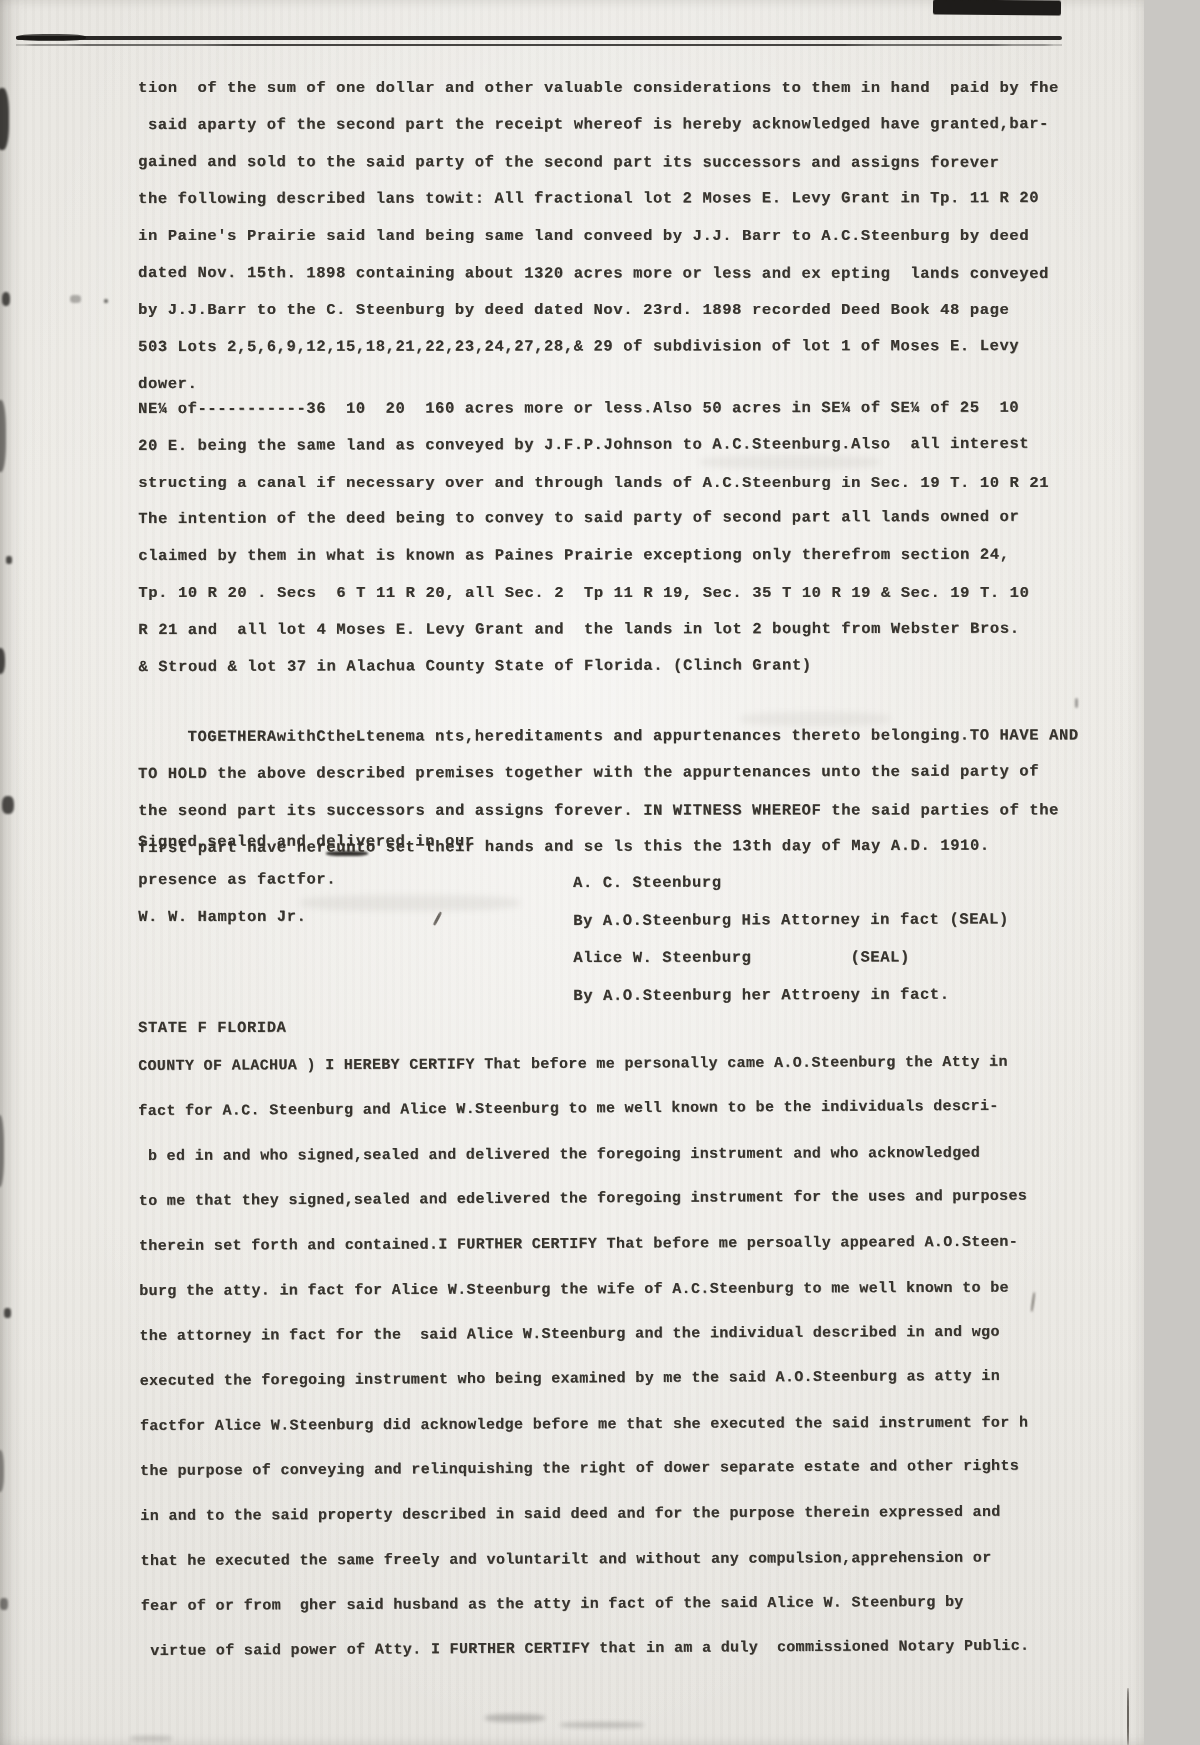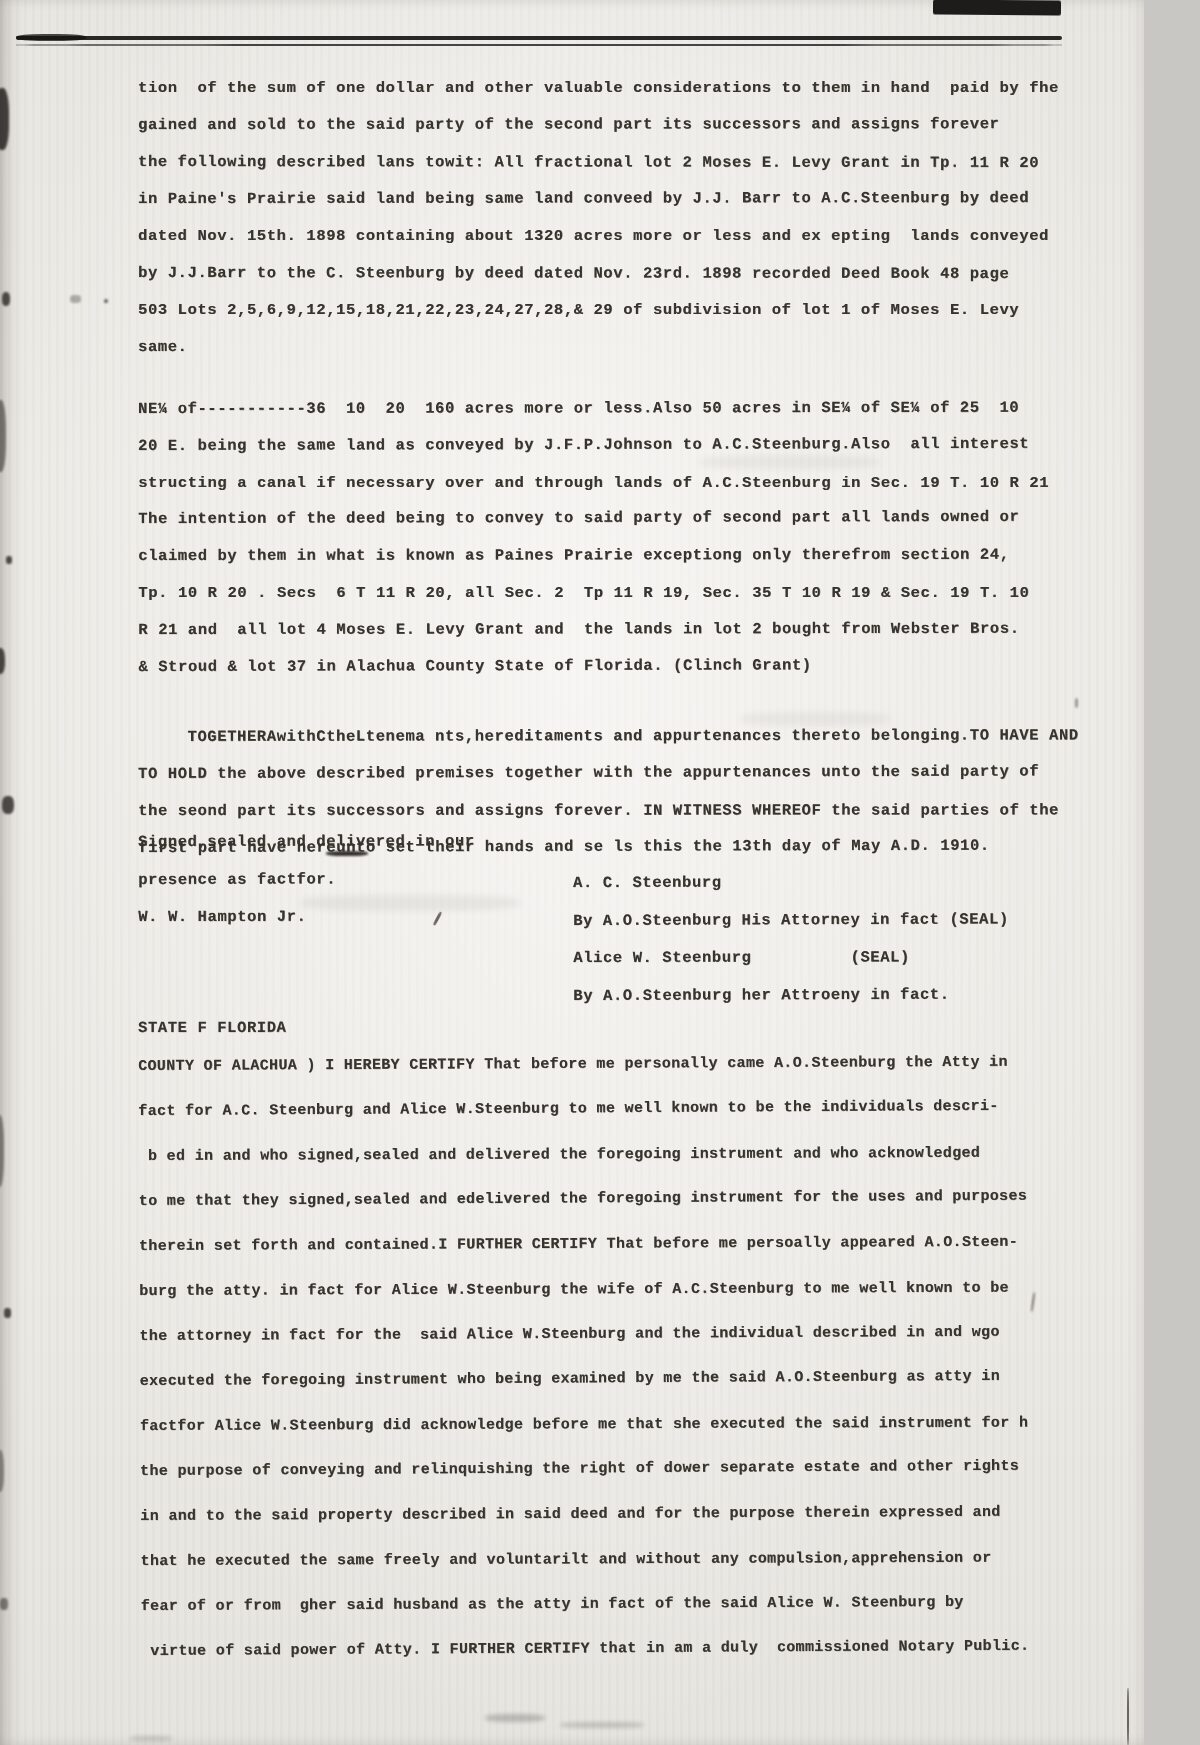--- a/index.html
+++ b/index.html
@@ -98,27 +98,28 @@
   <div class="smudge b-line"></div>
   <div class="smudge b-sm1"></div>
   <div class="smudge b-sm2"></div>
   <div class="smudge b-sm3"></div>
   <div class="smudge g1"></div>
   <div class="smudge g2"></div>
   <div class="smudge g3"></div>
 
   <div class="section deed-body">
       <div class="line">tion  of the sum of one dollar and other valuable considerations to them in hand  paid by fhe</div>
+      <div class="line"> said aparty of the second part the receipt whereof is hereby acknowledged have granted,bar-</div>
       <div class="line">gained and sold to the said party of the second part its successors and assigns forever</div>
       <div class="line">the following described lans towit: All fractional lot 2 Moses E. Levy Grant in Tp. 11 R 20</div>
       <div class="line">in Paine's Prairie said land being same land conveed by J.J. Barr to A.C.Steenburg by deed</div>
       <div class="line">dated Nov. 15th. 1898 containing about 1320 acres more or less and ex epting  lands conveyed</div>
       <div class="line">by J.J.Barr to the C. Steenburg by deed dated Nov. 23rd. 1898 recorded Deed Book 48 page</div>
       <div class="line">503 Lots 2,5,6,9,12,15,18,21,22,23,24,27,28,&amp; 29 of subdivision of lot 1 of Moses E. Levy</div>
-      <div class="line">same.</div>
+      <div class="line">dower.</div>
     </div>
   <div class="section description">
       <div class="line">NE¼ of-----------36  10  20  160 acres more or less.Also 50 acres in SE¼ of SE¼ of 25  10</div>
       <div class="line">20 E. being the same land as conveyed by J.F.P.Johnson to A.C.Steenburg.Also  all interest</div>
       <div class="line">structing a canal if necessary over and through lands of A.C.Steenburg in Sec. 19 T. 10 R 21</div>
       <div class="line">The intention of the deed being to convey to said party of second part all lands owned or</div>
       <div class="line">claimed by them in what is known as Paines Prairie exceptiong only therefrom section 24,</div>
       <div class="line">Tp. 10 R 20 . Secs  6 T 11 R 20, all Sec. 2  Tp 11 R 19, Sec. 35 T 10 R 19 &amp; Sec. 19 T. 10</div>
       <div class="line">R 21 and  all lot 4 Moses E. Levy Grant and  the lands in lot 2 bought from Webster Bros.</div>
       <div class="line">&amp; Stroud &amp; lot 37 in Alachua County State of Florida. (Clinch Grant)</div>

